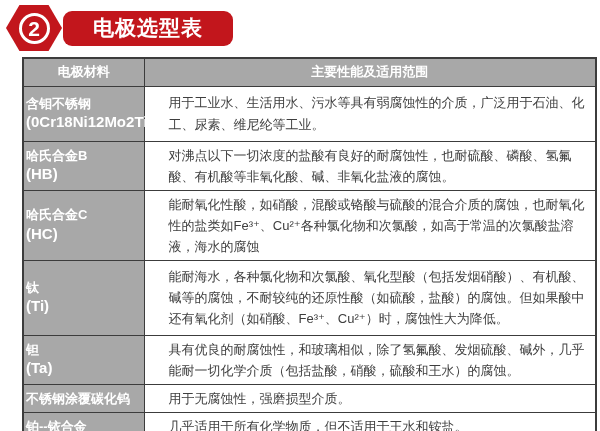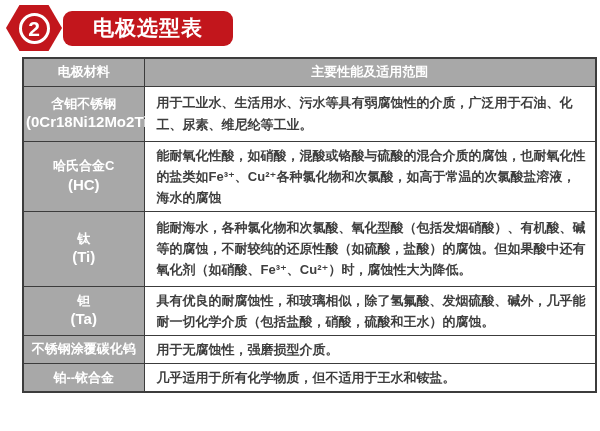--- a/index.html
+++ b/index.html
@@ -46,28 +46,28 @@
     vertical-align: middle;
   }
   th.head-cell {
     background: #a8a8a8; color: #ffffff;
     font-size: 13px; font-weight: bold;
     text-align: center; height: 28px;
   }
   td.mat-cell {
     background: #a8a8a8; color: #ffffff;
     font-size: 13px; font-weight: bold;
-    text-align: center; line-height: 1.35;
+    text-align: left; line-height: 1.35;
     padding: 2px 2px;
   }
   td.desc-cell {
     background: #ffffff; color: #3e3e3e;
-    font-size: 13px; font-weight: bold;
+    font-size: 13px; font-weight: normal;
     line-height: 1.62;
-    padding: 3px 8px 3px 12px;
+    padding: 3px 8px 3px 24px;
     text-align: left;
   }
   .mat-sub { font-size: 15px; }
   .mat-sub:empty { display: none; }
 </style>
 </head>
 <body>
 
 <div class="page">
 
@@ -93,20 +93,27 @@
         <th class="head-cell">主要性能及适用范围</th>
       </tr>
     </thead>
     <tbody>
         <tr style="height: 55px;">
     <td class="mat-cell">
       <div>含钼不锈钢</div>
       <div class="mat-sub">(0Cr18Ni12Mo2Ti)</div>
     </td>
     <td class="desc-cell">用于工业水、生活用水、污水等具有弱腐蚀性的介质，广泛用于石油、化工、尿素、维尼纶等工业。</td>
+  </tr>
+        <tr style="height: 47px;">
+    <td class="mat-cell">
+      <div>哈氏合金B</div>
+      <div class="mat-sub">(HB)</div>
+    </td>
+    <td class="desc-cell">对沸点以下一切浓度的盐酸有良好的耐腐蚀性，也耐硫酸、磷酸、氢氟酸、有机酸等非氧化酸、碱、非氧化盐液的腐蚀。</td>
   </tr>
         <tr style="height: 68px;">
     <td class="mat-cell">
       <div>哈氏合金C</div>
       <div class="mat-sub">(HC)</div>
     </td>
     <td class="desc-cell">能耐氧化性酸，如硝酸，混酸或铬酸与硫酸的混合介质的腐蚀，也耐氧化性的盐类如Fe³⁺、Cu²⁺各种氯化物和次氯酸，如高于常温的次氯酸盐溶液，海水的腐蚀</td>
   </tr>
         <tr style="height: 75px;">
     <td class="mat-cell">

